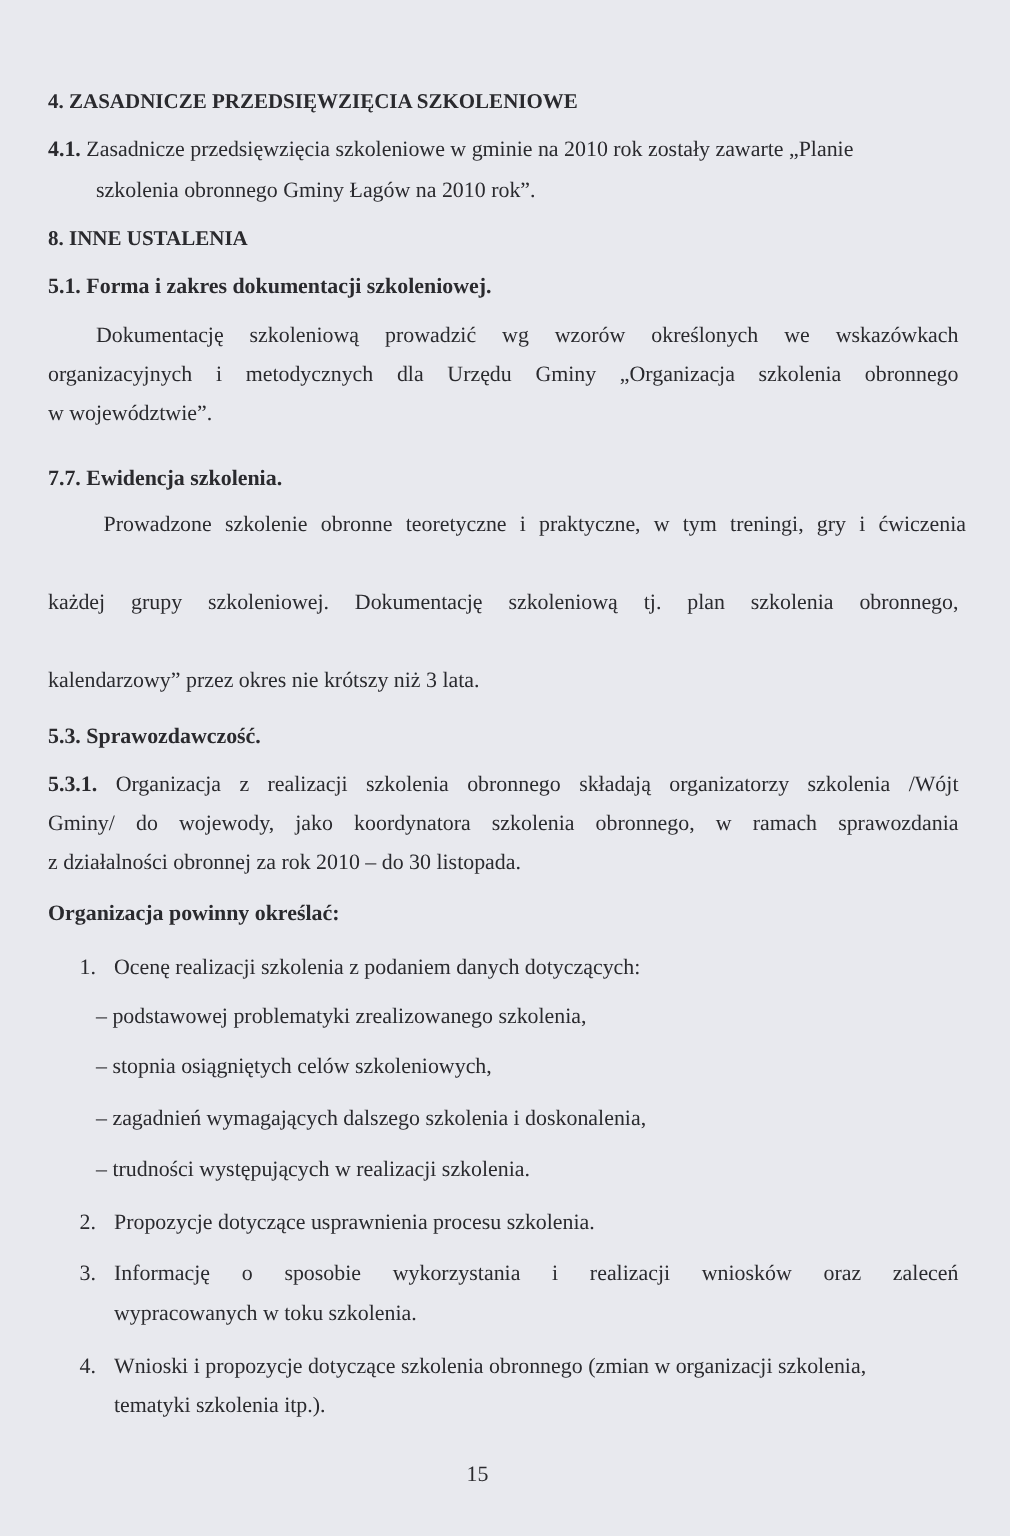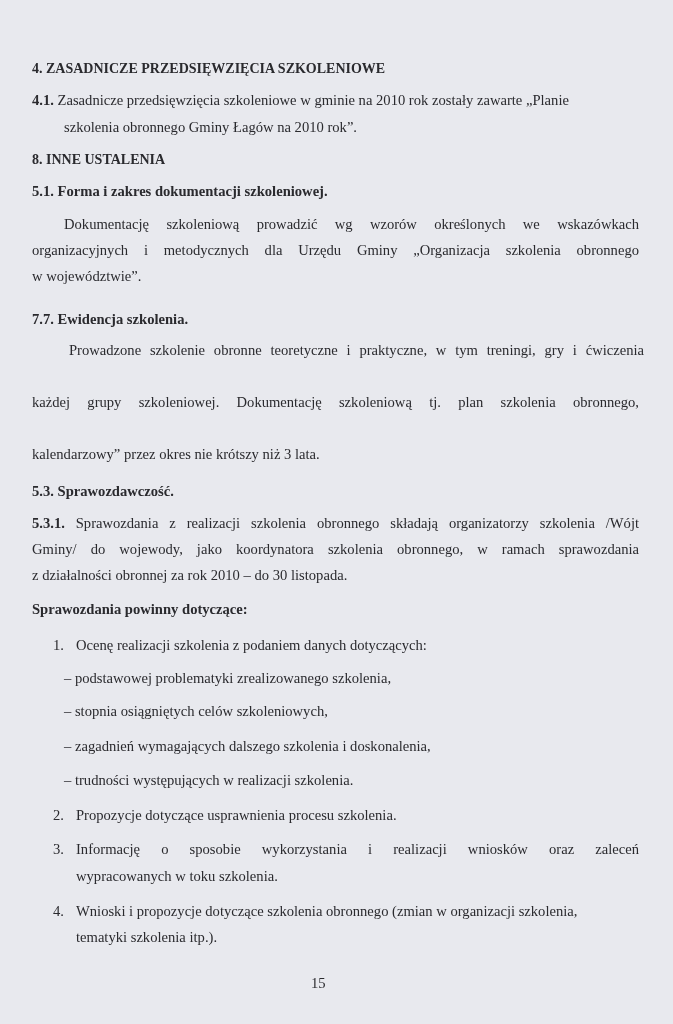--- a/index.html
+++ b/index.html
@@ -43,26 +43,26 @@
 
   <div class="line b" style="left:32px; top:310px;">7.7. Ewidencja szkolenia.</div>
   <div class="line just" style="left:57px; width:575px; top:341px;margin-left:12px;">Prowadzone szkolenie obronne teoretyczne i praktyczne, w tym treningi, gry i ćwiczenia</div>
   <div class="line just" style="left:32px; width:607px; top:393px;">każdej grupy szkoleniowej. Dokumentację szkoleniową tj. plan szkolenia obronnego,</div>
   <div class="line" style="left:32px; top:445px;">kalendarzowy” przez okres nie krótszy niż 3 lata.</div>
 
   <div class="line b" style="left:32px; top:482px;">5.3. Sprawozdawczość.</div>
 
   <div class="line just" style="left:32px; width:607px; top:514px;">
     <span class="b">5.3.1.</span>
-    <span>Sprawozdania z realizacji szkolenia obronnego składają organizatorzy szkolenia /Wójt</span>
+    <span>Organizacja z realizacji szkolenia obronnego składają organizatorzy szkolenia /Wójt</span>
   </div>
   <div class="line just" style="left:32px; width:607px; top:540px;">Gminy/ do wojewody, jako koordynatora szkolenia obronnego, w ramach sprawozdania</div>
   <div class="line" style="left:32px; top:566px;">z działalności obronnej za rok 2010 – do 30 listopada.</div>
 
-  <div class="line b" style="left:32px; top:600px;">Sprawozdania powinny dotyczące:</div>
+  <div class="line b" style="left:32px; top:600px;">Organizacja powinny określać:</div>
 
   <div class="line" style="left:53px; top:636px;">1.</div>
   <div class="line" style="left:76px; top:636px;">Ocenę realizacji szkolenia z podaniem danych dotyczących:</div>
 
   <div class="line" style="left:64px; top:669px;">– podstawowej problematyki zrealizowanego szkolenia,</div>
   <div class="line" style="left:64px; top:702px;">– stopnia osiągniętych celów szkoleniowych,</div>
   <div class="line" style="left:64px; top:737px;">– zagadnień wymagających dalszego szkolenia i doskonalenia,</div>
   <div class="line" style="left:64px; top:771px;">– trudności występujących w realizacji szkolenia.</div>
 
   <div class="line" style="left:53px; top:806px;">2.</div>

